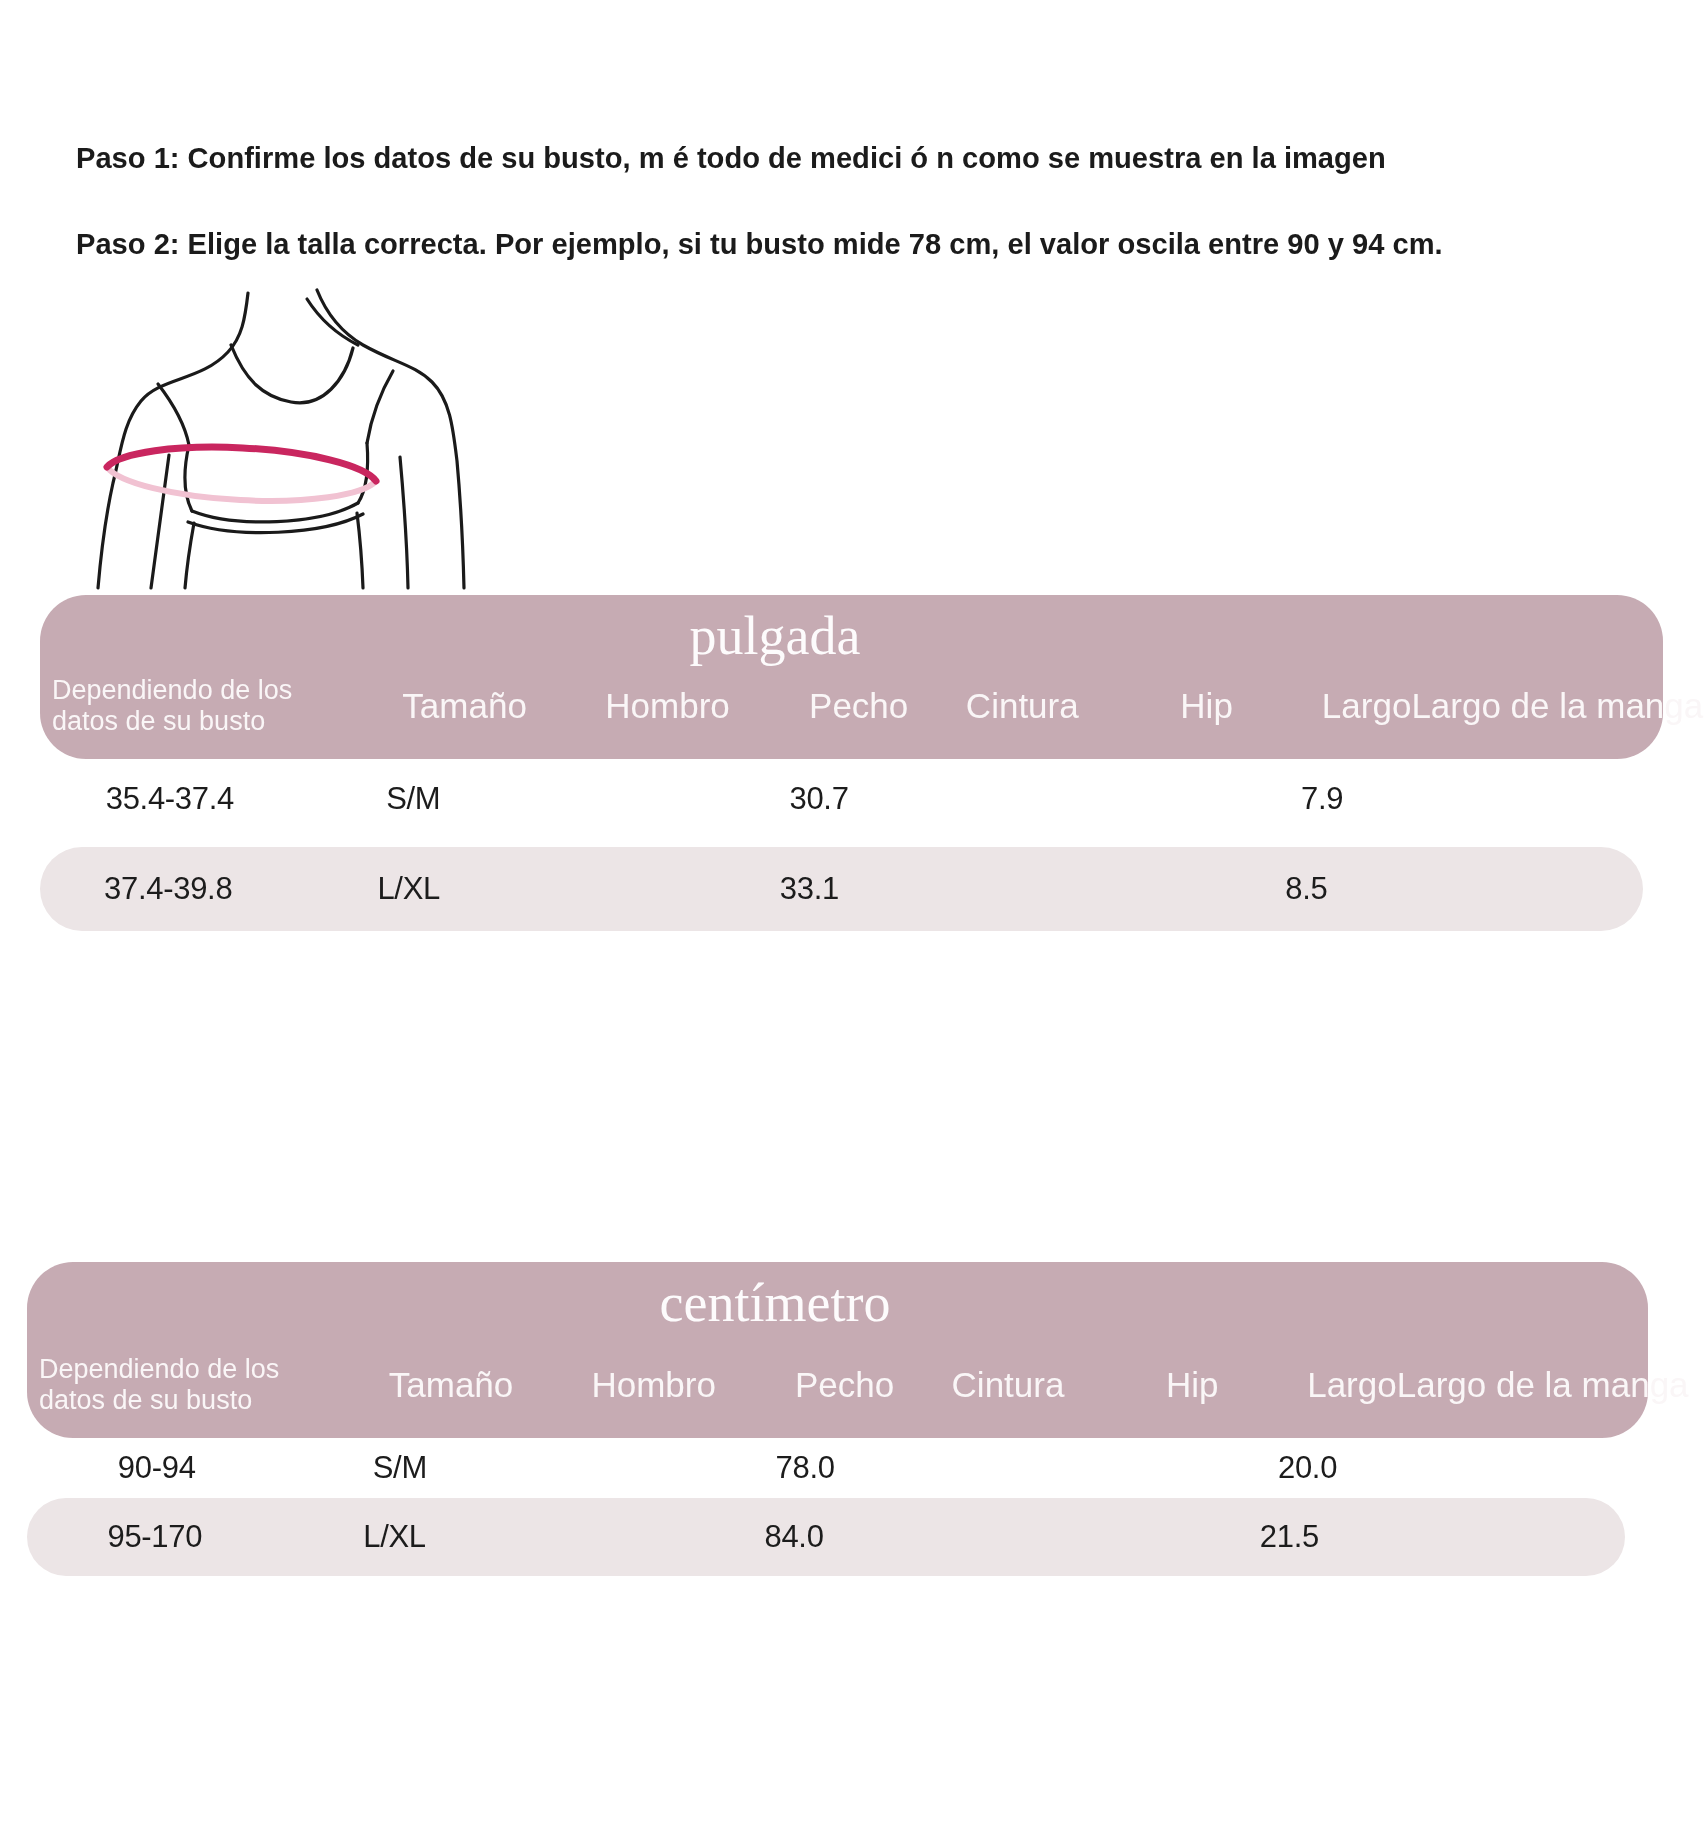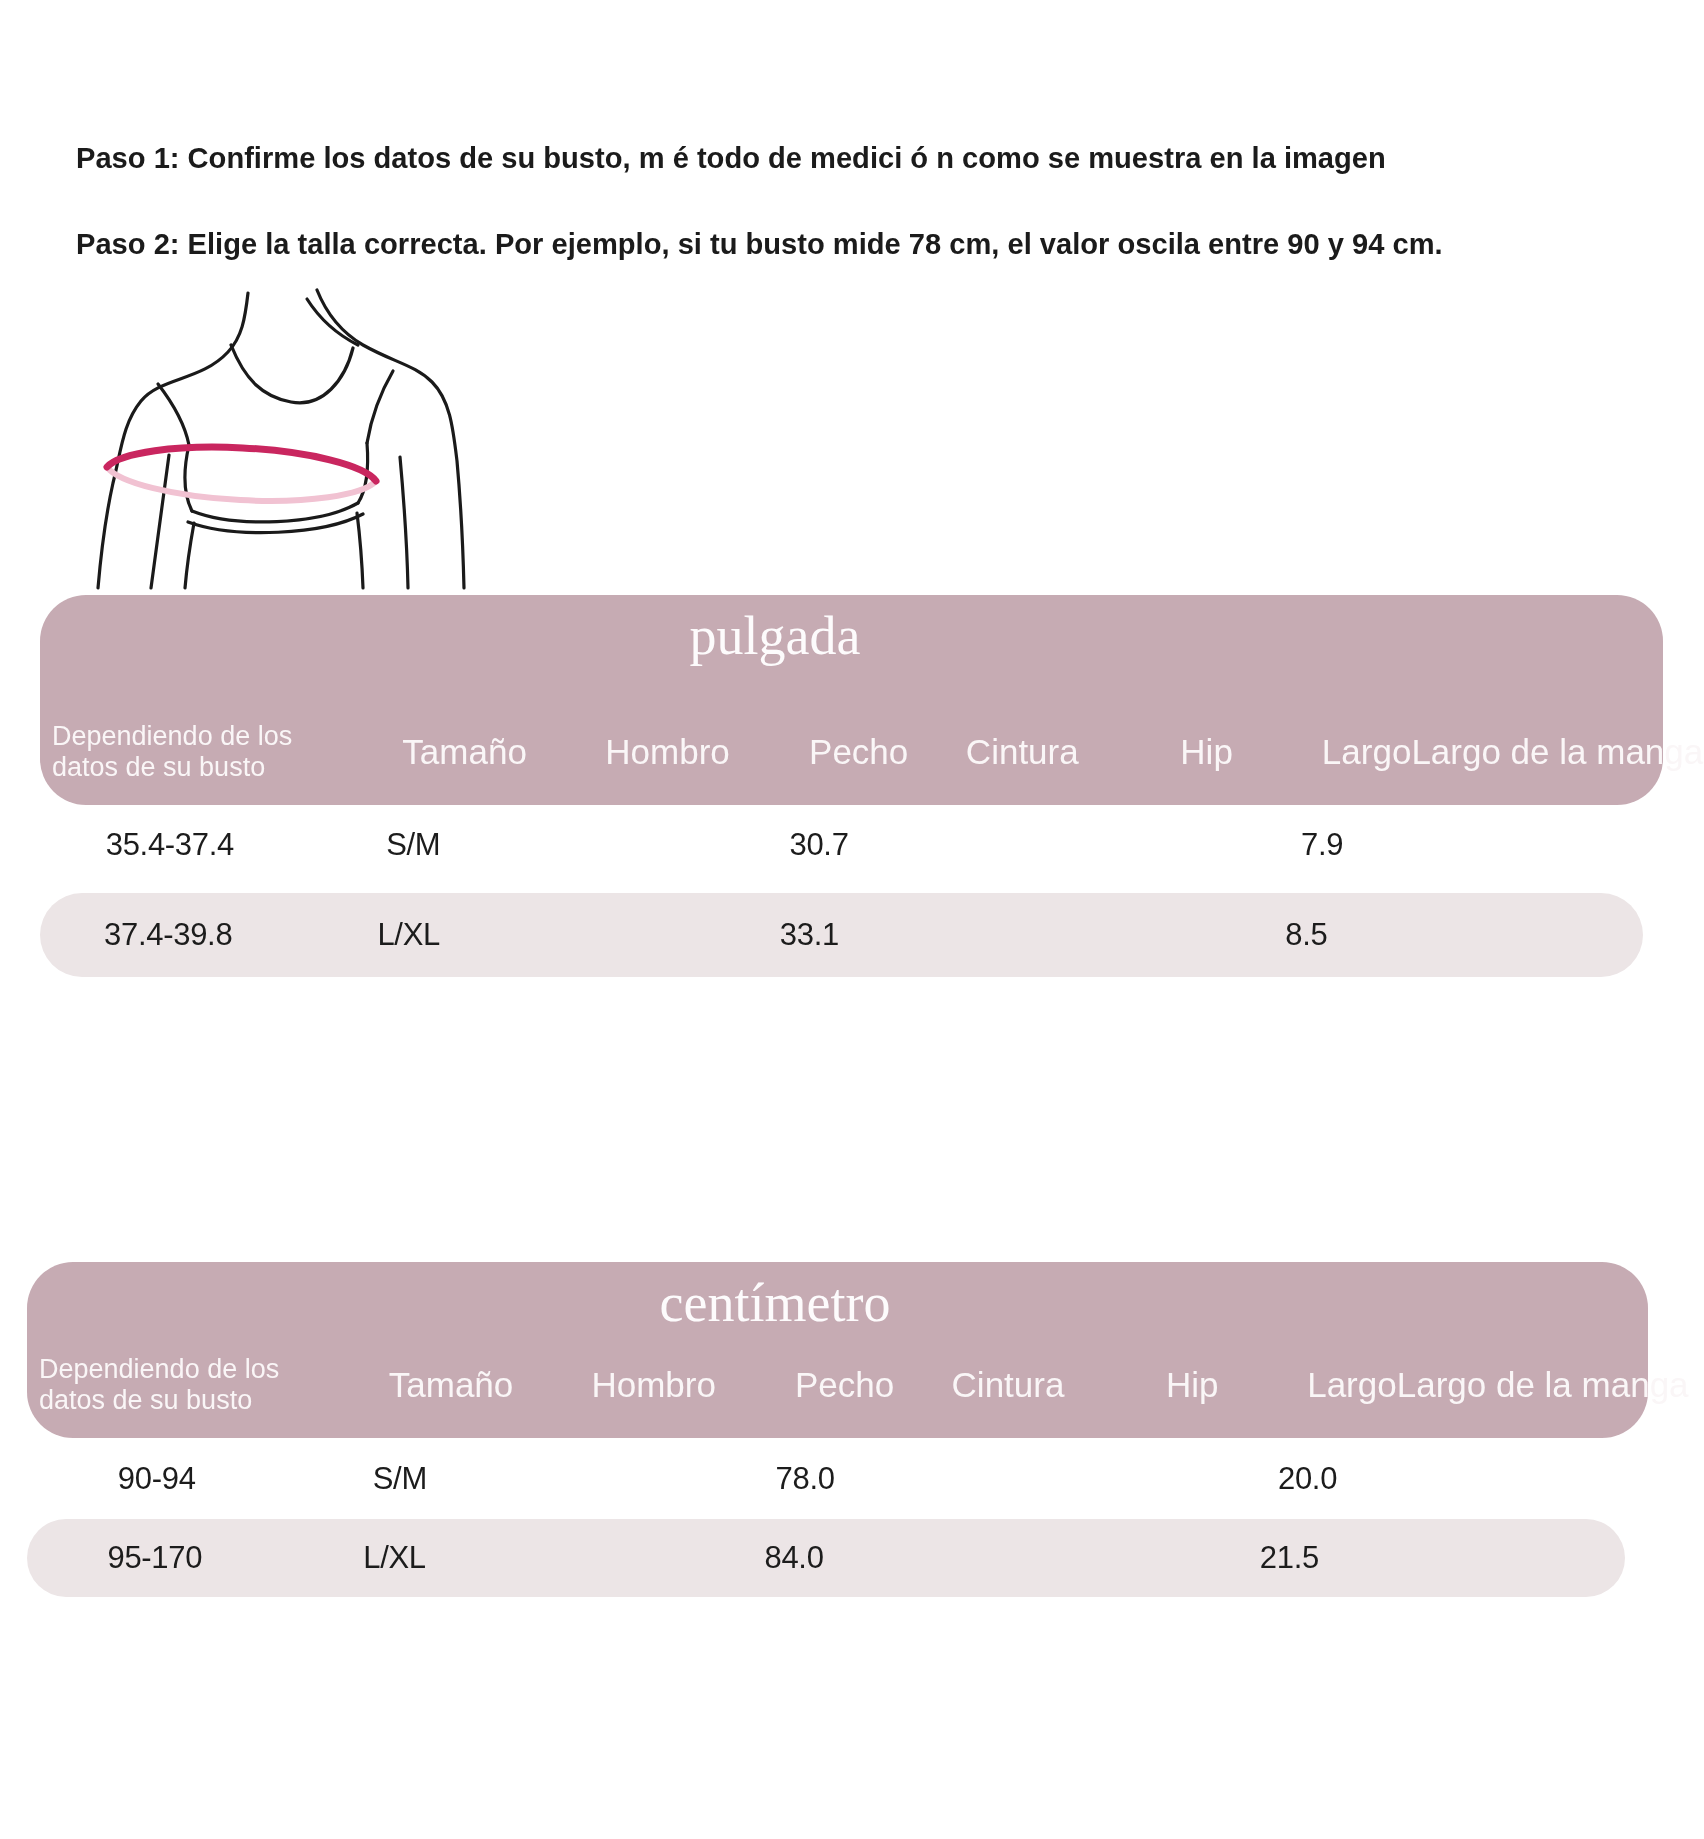--- a/index.html
+++ b/index.html
@@ -20,21 +20,21 @@
   .step2{left:76px;top:226px;}
   .figure{position:absolute;left:95px;top:285px;width:390px;height:305px;}
 
   
   .size-table{position:absolute;}
   .t1{left:40px;top:595px;width:1623px;}
   .t2{left:27px;top:1262px;width:1621px;}
   .band{
     position:relative;background:#c6abb3;border-radius:46px;
   }
-  .t1 .band{height:210px;}
+  .t1 .band{height:164px;}
   .t2 .band{height:176px;}
   .band-title{
     position:absolute;top:12px;transform:translateX(-50%);
     font-family:"Liberation Serif","DejaVu Serif",serif;
     font-size:54px;line-height:58px;color:#fdfbfc;white-space:nowrap;
   }
   .t1 .band-title{left:735px;}
   .t2 .band-title{left:748px;}
   .grid8{
     display:grid;grid-template-columns:16% 14% 12.5% 11% 10.5% 9.5% 11% 15.5%;
@@ -44,21 +44,21 @@
   .col{
     text-align:right;font-size:35px;color:#faf6f7;line-height:1.05;white-space:nowrap;
   }
   .col.busto{
     text-align:left;padding-left:12px;font-size:27px;line-height:31px;white-space:normal;
   }
   .col.busto span{display:block;}
   .row{height:80px;}
   .t1 .row1{height:80px;}
   .t1 .row2{height:84px;width:1603px;margin-top:8px;}
-  .t2 .row1{height:81px;}
+  .t2 .row1{height:60px;}
   .t2 .row2{height:78px;width:1598px;}
   .row .cell{
     text-align:center;font-size:31px;color:#1c1c1c;letter-spacing:-0.3px;white-space:nowrap;
   }
   .r-shade{background:#ece5e6;border-radius:42px;}
 </style>
 </head>
 <body>
 
 <div class="page">

